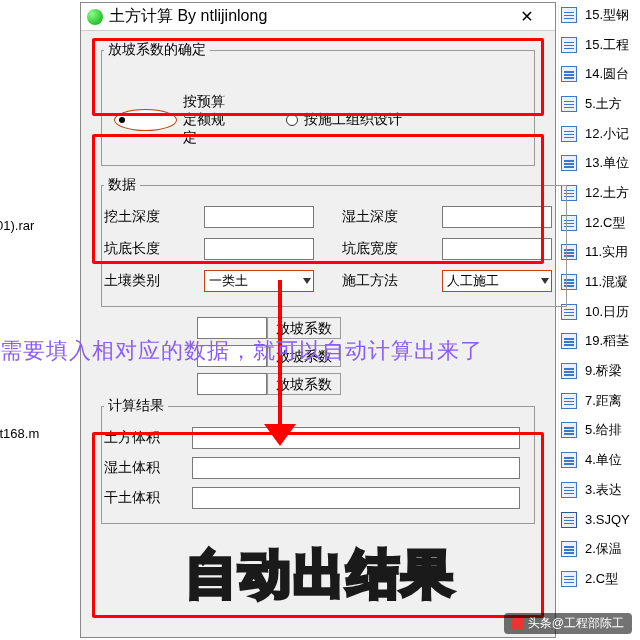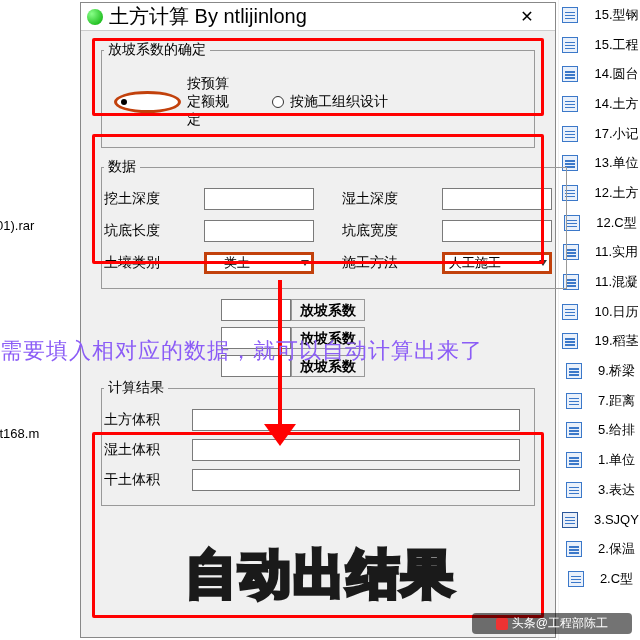--- a/index.html
+++ b/index.html
@@ -7,39 +7,39 @@
 
 
 .bg-text { position: absolute; font-size: 13px; color: #000; }
 .bg-text.t1 { left: -4px; top: 218px; }
 .bg-text.t3 { left: -20px; top: 425px; }
 
 
 .dialog { position: absolute; left: 80px; top: 2px; width: 476px; height: 636px; background: #f0f0f0; border: 1px solid #888; }
 .titlebar { height: 28px; background: #fff; border-bottom: 1px solid #ccc; display: flex; align-items: center; padding: 0 6px; }
 .globe { width: 16px; height: 16px; border-radius: 50%; background: radial-gradient(circle at 30% 30%, #8f8, #0a0); margin-right: 6px; }
-.title { flex: 1; font-size: 20px; }
+.title { flex: 1; font-size: 16px; }
 .close { width: 44px; height: 24px; display:flex;align-items:center;justify-content:center; font-family: Arial; font-size: 16px; }
 .client { padding: 10px 20px 4px 20px; }
 
 fieldset { border: 1px solid #999; padding: 12px 14px 14px 2px; margin-bottom: 10px; position: relative; }
 legend { padding: 0 4px; font-size: 14px; }
 
-.radios { display: flex; gap: 36px; padding: 4px 10px; align-items:center;}
+.radios { display: flex; gap: 54px; padding: 4px 10px; align-items:center;margin-top:18px;}
 .radio-opt { display: flex; align-items: center; gap: 6px; font-size: 14px; }
 .radio-dot { width: 12px; height: 12px; border: 1px solid #333; border-radius: 50%; display:flex;align-items:center;justify-content:center; background:#fff;}
 .radio-dot.sel::after { content:""; width:6px;height:6px;border-radius:50%;background:#000; }
 
 .data-grid { display: grid; grid-template-columns: 72px 110px 72px 110px; gap: 10px 28px; align-items: center; }
 .lab { font-size: 14px; text-align: left; }
 .txt-input { width: 100%; height: 22px; border: 1px solid #7a7a7a; background: #fff; }
-.sel { width: 100%; height: 22px; border: 3px solid #c2410c; background: #fff; display:flex; align-items:center; justify-content:space-between; padding:0 2px 0 4px; font-size:13px;}
+.sel { width: 100%; height: 22px; border: 1px solid #c2410c; background: #fff; display:flex; align-items:center; justify-content:space-between; padding:0 2px 0 4px; font-size:13px;}
 .sel .caret { width:0;height:0;border-left:4px solid transparent;border-right:4px solid transparent;border-top:6px solid #333; }
 
-.slope-row { display:flex; align-items:center; justify-content:flex-start; gap:0; margin: 6px 0 2px 120px; font-weight: bold;}
+.slope-row { display:flex; align-items:center; justify-content:flex-start; gap:0; margin: 6px 0 2px 96px;}
 .slope-input { width: 70px; height: 22px; border:1px solid #7a7a7a; background:#fff; }
 .slope-lab { height:22px; padding: 2px 8px; border:1px solid #999; background:#f0f0f0; font-size:14px;}
 
 .results-grid { display:grid; grid-template-columns: 80px 1fr; gap:8px 8px; align-items:center; }
 .res-input { width: 100%; height:22px; border:1px solid #7a7a7a; background:#fff; }
 
 
 .hl { position:absolute; border: 3px solid #f00; pointer-events:none; border-radius:2px; }
 .hl.h1 { left: 92px; top: 38px; width: 452px; height: 78px; }
 .hl.h2 { left: 92px; top: 134px; width: 452px; height: 130px; }
@@ -49,26 +49,26 @@
 .arrow-line { position:absolute; left: 278px; top: 280px; width: 4px; height: 150px; background: #f00; }
 .arrow-head { position:absolute; left: 264px; top: 424px; width:0;height:0; border-left:16px solid transparent; border-right:16px solid transparent; border-top:22px solid #f00; }
 
 
 .anno { position:absolute; left: 0px; top: 336px; width: 640px; color:#8b5cf6; font-size: 22px; font-weight: 500; letter-spacing: 1px; text-align:left; padding-left:0; white-space:nowrap;}
 
 
 .caption { position:absolute; left:0; bottom: 30px; width:640px; text-align:center; font-size: 52px; font-weight: 900; color:#a16207; -webkit-text-stroke: 4px #1a1a1a; font-family:"Microsoft YaHei", sans-serif; letter-spacing:2px; }
 
 
-.wm { position:absolute; right:8px; bottom:6px; font-size:12px; color:#fff; background:rgba(0,0,0,.55); padding:2px 24px; border-radius:4px; display:flex; align-items:center; gap:4px;}
+.wm { position:absolute; right:8px; bottom:6px; font-size:12px; color:#fff; background:rgba(0,0,0,.55); padding:2px 8px; border-radius:4px; display:flex; align-items:center; gap:4px;}
 .wm .logo{width:12px;height:12px;background:#e33;border-radius:2px;}
 
 
 .files { position:absolute; right:0; top:0; width: 82px; height:640px; background:#fff; border-left:1px solid rgba(0,0,0,.05); }
-.file-item { display:flex; align-items:center; height:29.7px; gap:16px; padding-left:2px; white-space:nowrap; overflow:hidden; font-size:13px;justify-content:center;}
+.file-item { display:flex; align-items:center; height:29.7px; gap:8px; padding-left:2px; white-space:nowrap; overflow:hidden; font-size:13px;}
 .file-icon { width:16px; height:16px; border:1px solid #3b78c9; background:#eaf1fb; position:relative; flex:0 0 16px;}
 .file-icon::after{content:"";position:absolute;left:2px;top:4px;right:2px;height:1.5px;background:#3b78c9; box-shadow: 0 3px 0 #3b78c9, 0 6px 0 #3b78c9;}
 .file-icon.word { border-color:#2b579a; background:#e8eef8;}
 </style>
 </head>
 <body>
 
 <div class="bg-text t1">01).rar</div>
 <div class="bg-text t3">下.it168.m</div>
 
@@ -80,25 +80,25 @@
     <div class="file-item">
       <div class="file-icon"></div>
       <span>15.工程</span>
     </div>
     <div class="file-item">
       <div class="file-icon"></div>
       <span>14.圆台</span>
     </div>
     <div class="file-item">
       <div class="file-icon"></div>
-      <span>14.土方</span>
-    </div>
-    <div class="file-item">
-      <div class="file-icon"></div>
-      <span>17.小记</span>
+      <span>5.土方</span>
+    </div>
+    <div class="file-item">
+      <div class="file-icon"></div>
+      <span>12.小记</span>
     </div>
     <div class="file-item">
       <div class="file-icon"></div>
       <span>13.单位</span>
     </div>
     <div class="file-item">
       <div class="file-icon"></div>
       <span>12.土方</span>
     </div>
     <div class="file-item">
@@ -128,21 +128,21 @@
     <div class="file-item">
       <div class="file-icon"></div>
       <span>7.距离</span>
     </div>
     <div class="file-item">
       <div class="file-icon"></div>
       <span>5.给排</span>
     </div>
     <div class="file-item">
       <div class="file-icon"></div>
-      <span>1.单位</span>
+      <span>4.单位</span>
     </div>
     <div class="file-item">
       <div class="file-icon"></div>
       <span>3.表达</span>
     </div>
     <div class="file-item">
       <div class="file-icon word"></div>
       <span>3.SJQY</span>
     </div>
     <div class="file-item">

